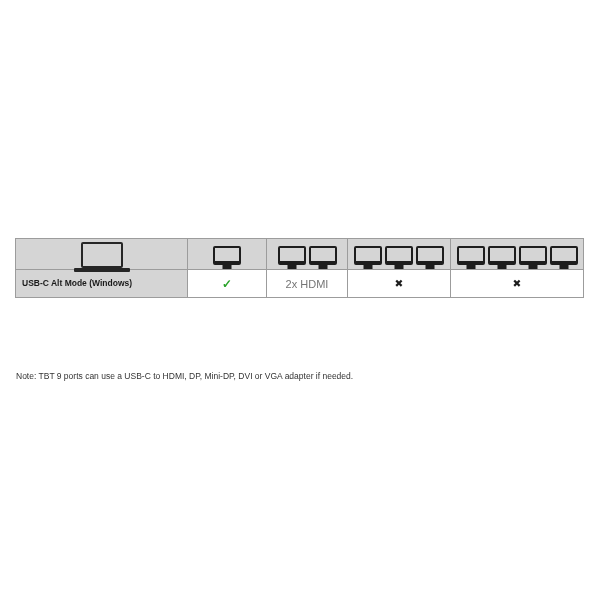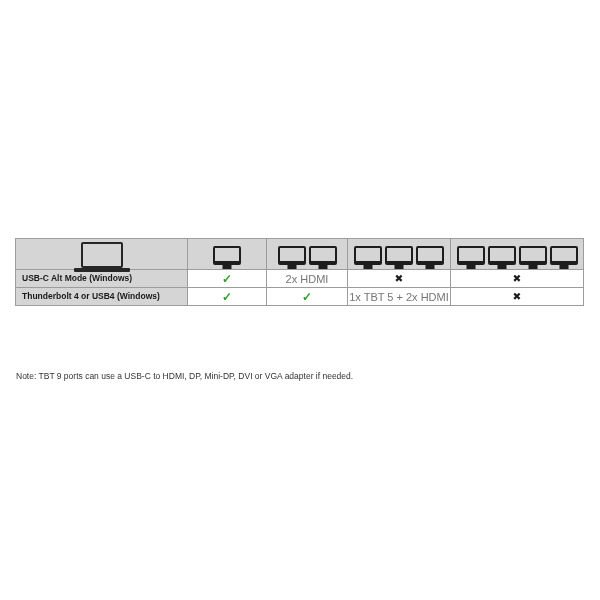--- a/index.html
+++ b/index.html
@@ -14,21 +14,21 @@
     border:1px solid #7f7f7f;
   }
   col.c-label{width:172px;}
   col.c-1{width:79px;}
   col.c-2{width:81px;}
   col.c-3{width:103px;}
   col.c-4{width:133px;}
   th,td{border:1px solid #9c9c9c;padding:0;vertical-align:middle;}
   tr.header-row{height:31px;}
   tr.header-row th{background:#d5d5d5;}
-  tr.r{height:18px;}
+  tr.r{height:28px;}
   tr.r-tall{height:26px;}
   td.label{
     background:#d5d5d5;font-weight:bold;font-size:8.5px;color:#1a1a1a;
     padding:2px 3px 2px 6px;white-space:pre-line;line-height:11px;text-align:left;
   }
   td.result{text-align:center;background:#ffffff;}
   td.result.check{color:#28a228;font-size:12px;font-weight:bold;line-height:1;}
   td.result.cross{color:#1c1c1c;font-size:10.5px;line-height:1;}
   td.result.txt{color:#757575;font-size:11px;white-space:pre-line;line-height:10px;}
   
@@ -103,26 +103,19 @@
 
     <tr class="r">
       <td class="label">USB-C Alt Mode (Windows)</td>
       <td class="result check">✓</td>
       <td class="result txt">2x HDMI</td>
       <td class="result cross">✖</td>
       <td class="result cross">✖</td>
     </tr>
 
 
-    <tr class="r">
-      <td class="label">Thunderbolt 4 or USB4 (Windows)</td>
-      <td class="result check">✓</td>
-      <td class="result check">✓</td>
-      <td class="result txt">1x TBT 5 + 2x HDMI</td>
-      <td class="result cross">✖</td>
-    </tr>
 
 
   </tbody>
     </table>
 </div>
 
 <div class="note">Note: TBT 9 ports can use a USB-C to HDMI, DP, Mini-DP, DVI or VGA adapter if needed.</div>
 
 </body></html>

